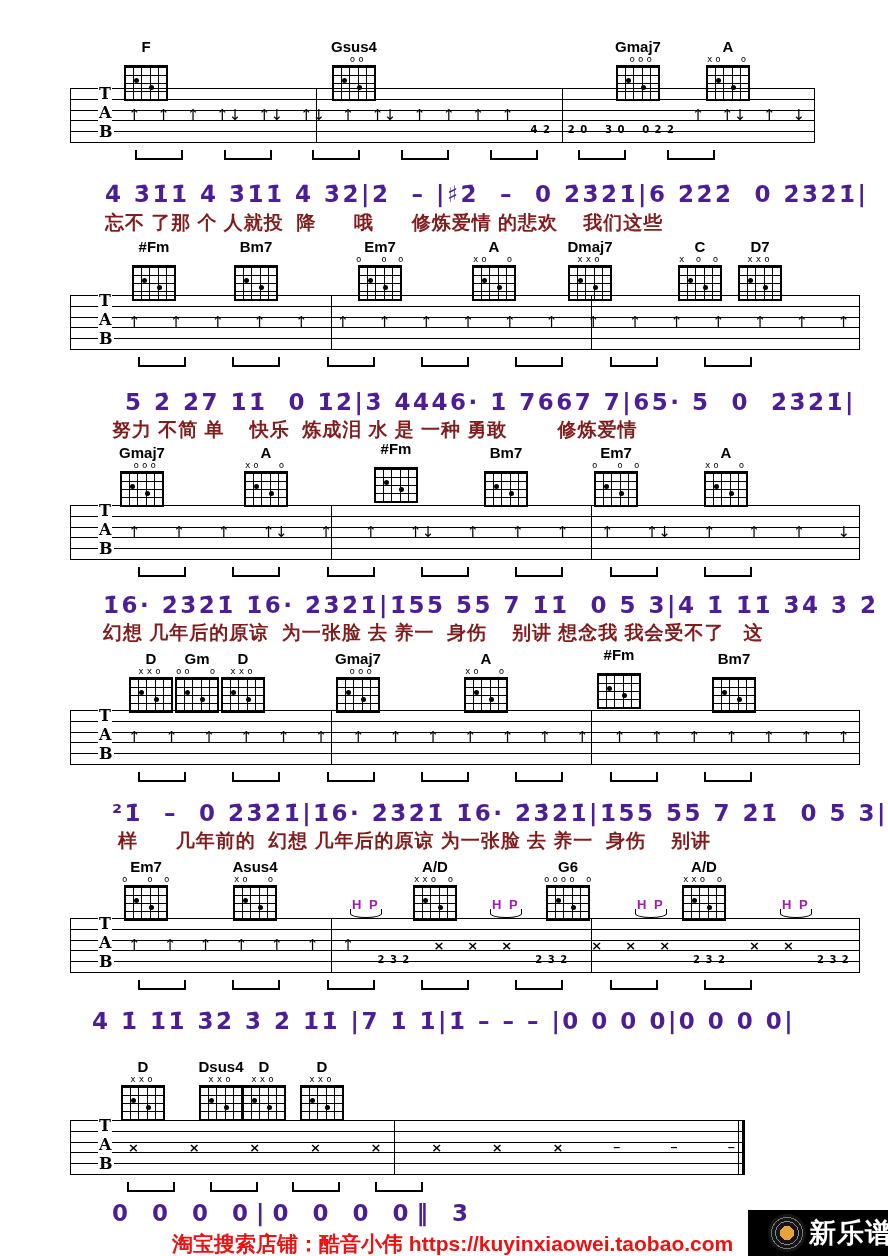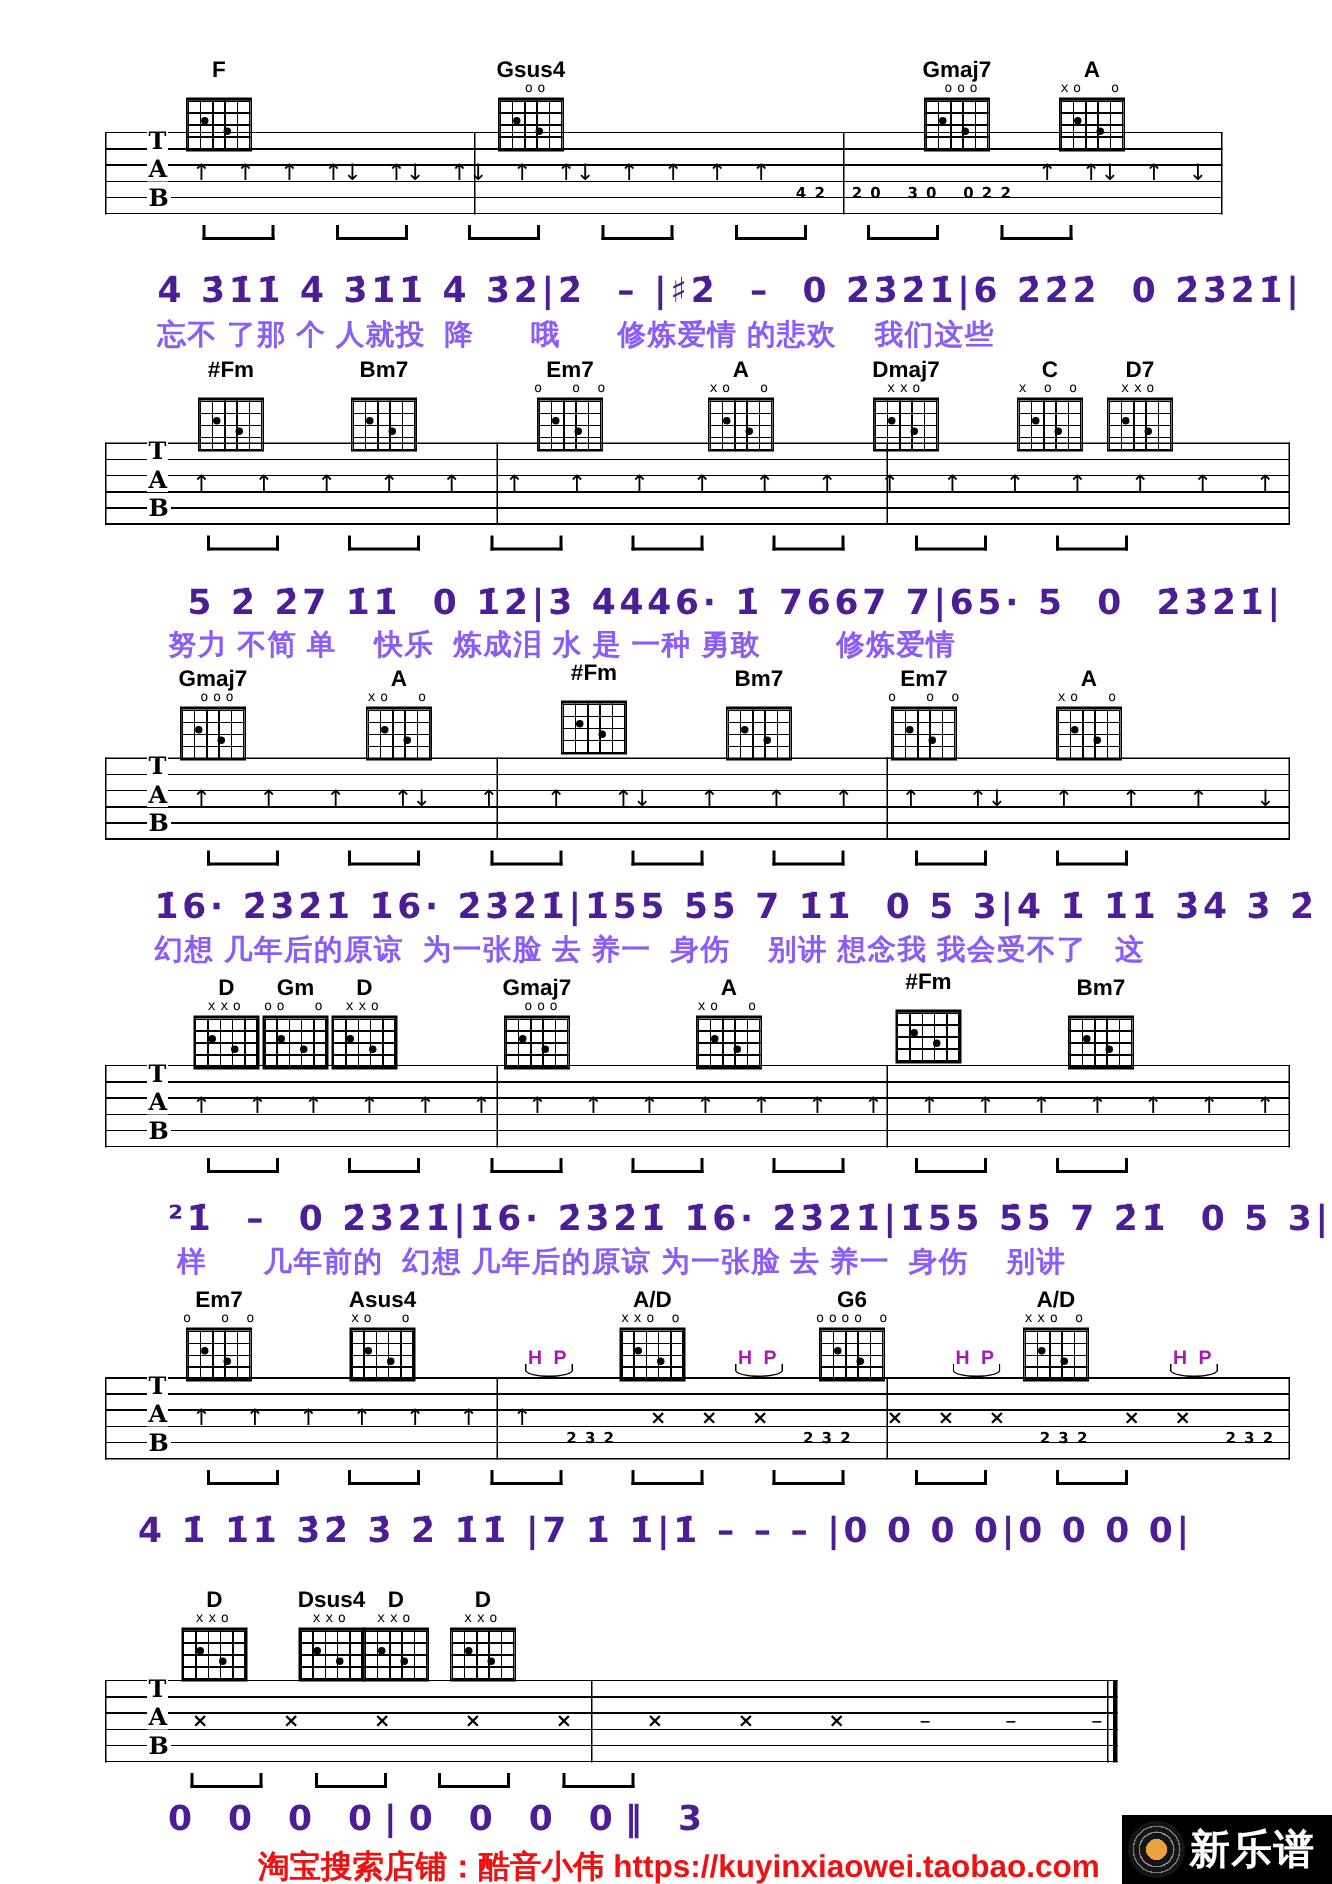--- a/index.html
+++ b/index.html
@@ -28,30 +28,30 @@
   .tok.num{font:bold 10px "DejaVu Sans",sans-serif;letter-spacing:1px;margin-top:28px;}
   .tok.xmark{font:bold 13px "DejaVu Sans",sans-serif;}
 
   
   .beams{position:absolute;height:11px;display:flex;justify-content:space-around;align-items:flex-start;}
   .beam{width:44px;height:8px;border:2px solid #000;border-top:none;}
 
   
   .melody{position:absolute;font:bold 23px "DejaVu Sans",sans-serif;color:#4c1d95;
           letter-spacing:2.5px;white-space:pre;}
-  .lyrics{position:absolute;font:bold 19px "Liberation Sans",sans-serif;color:#8b5cf6;
+  .lyrics{position:absolute;font:bold 19px "Liberation Sans",sans-serif;color:#7f1d1d;
           letter-spacing:1px;white-space:pre;}
   .hp{position:absolute;font:bold 13px "Liberation Sans",sans-serif;color:#a21caf;letter-spacing:2px;}
   .hp::after{content:"";position:absolute;left:-2px;right:-2px;top:12px;height:8px;
              border:1px solid #000;border-top:none;border-radius:0 0 50% 50%;border-width:0 1px 1px 1px;}
 
   
   .shop{position:absolute;font:bold 21px "Liberation Sans",sans-serif;color:#ee1111;white-space:nowrap;}
   .logo{position:absolute;right:0;top:1210px;width:140px;height:46px;background:#000;
-        display:flex;align-items:center;gap:3px;padding:0 4px;box-sizing:border-box;z-index:5;}
+        display:flex;align-items:center;gap:3px;padding:0 20px;box-sizing:border-box;z-index:5;}
   .record{width:38px;height:38px;border-radius:50%;flex:0 0 auto;
           background:radial-gradient(circle,#e8a33d 0 7px,#151515 7px 11px,#8a8a8a 11px 12px,#151515 12px 15px,#777 15px 16px,#151515 16px 19px);}
   .logotext{color:#fff;font:bold 27px "Liberation Sans",sans-serif;letter-spacing:1px;white-space:nowrap;}
 </style>
 </head>
 <body>
 
 <div id="page">
 
   <div class="chord" style="left:122px;top:38px">
@@ -132,21 +132,21 @@
   <div class="chord" style="left:356px;top:238px">
     <div class="cname">Em7</div>
     <div class="cmark">o  o o</div>
     <div class="cgrid"></div>
   </div>
   <div class="chord" style="left:470px;top:238px">
     <div class="cname">A</div>
     <div class="cmark">xo  o</div>
     <div class="cgrid"></div>
   </div>
-  <div class="chord" style="left:580px;top:238px">
+  <div class="chord" style="left:566px;top:238px">
     <div class="cname">Dmaj7</div>
     <div class="cmark">xxo</div>
     <div class="cgrid"></div>
   </div>
   <div class="chord" style="left:676px;top:238px">
     <div class="cname">C</div>
     <div class="cmark">x o o</div>
     <div class="cgrid"></div>
   </div>
   <div class="chord" style="left:736px;top:238px">

